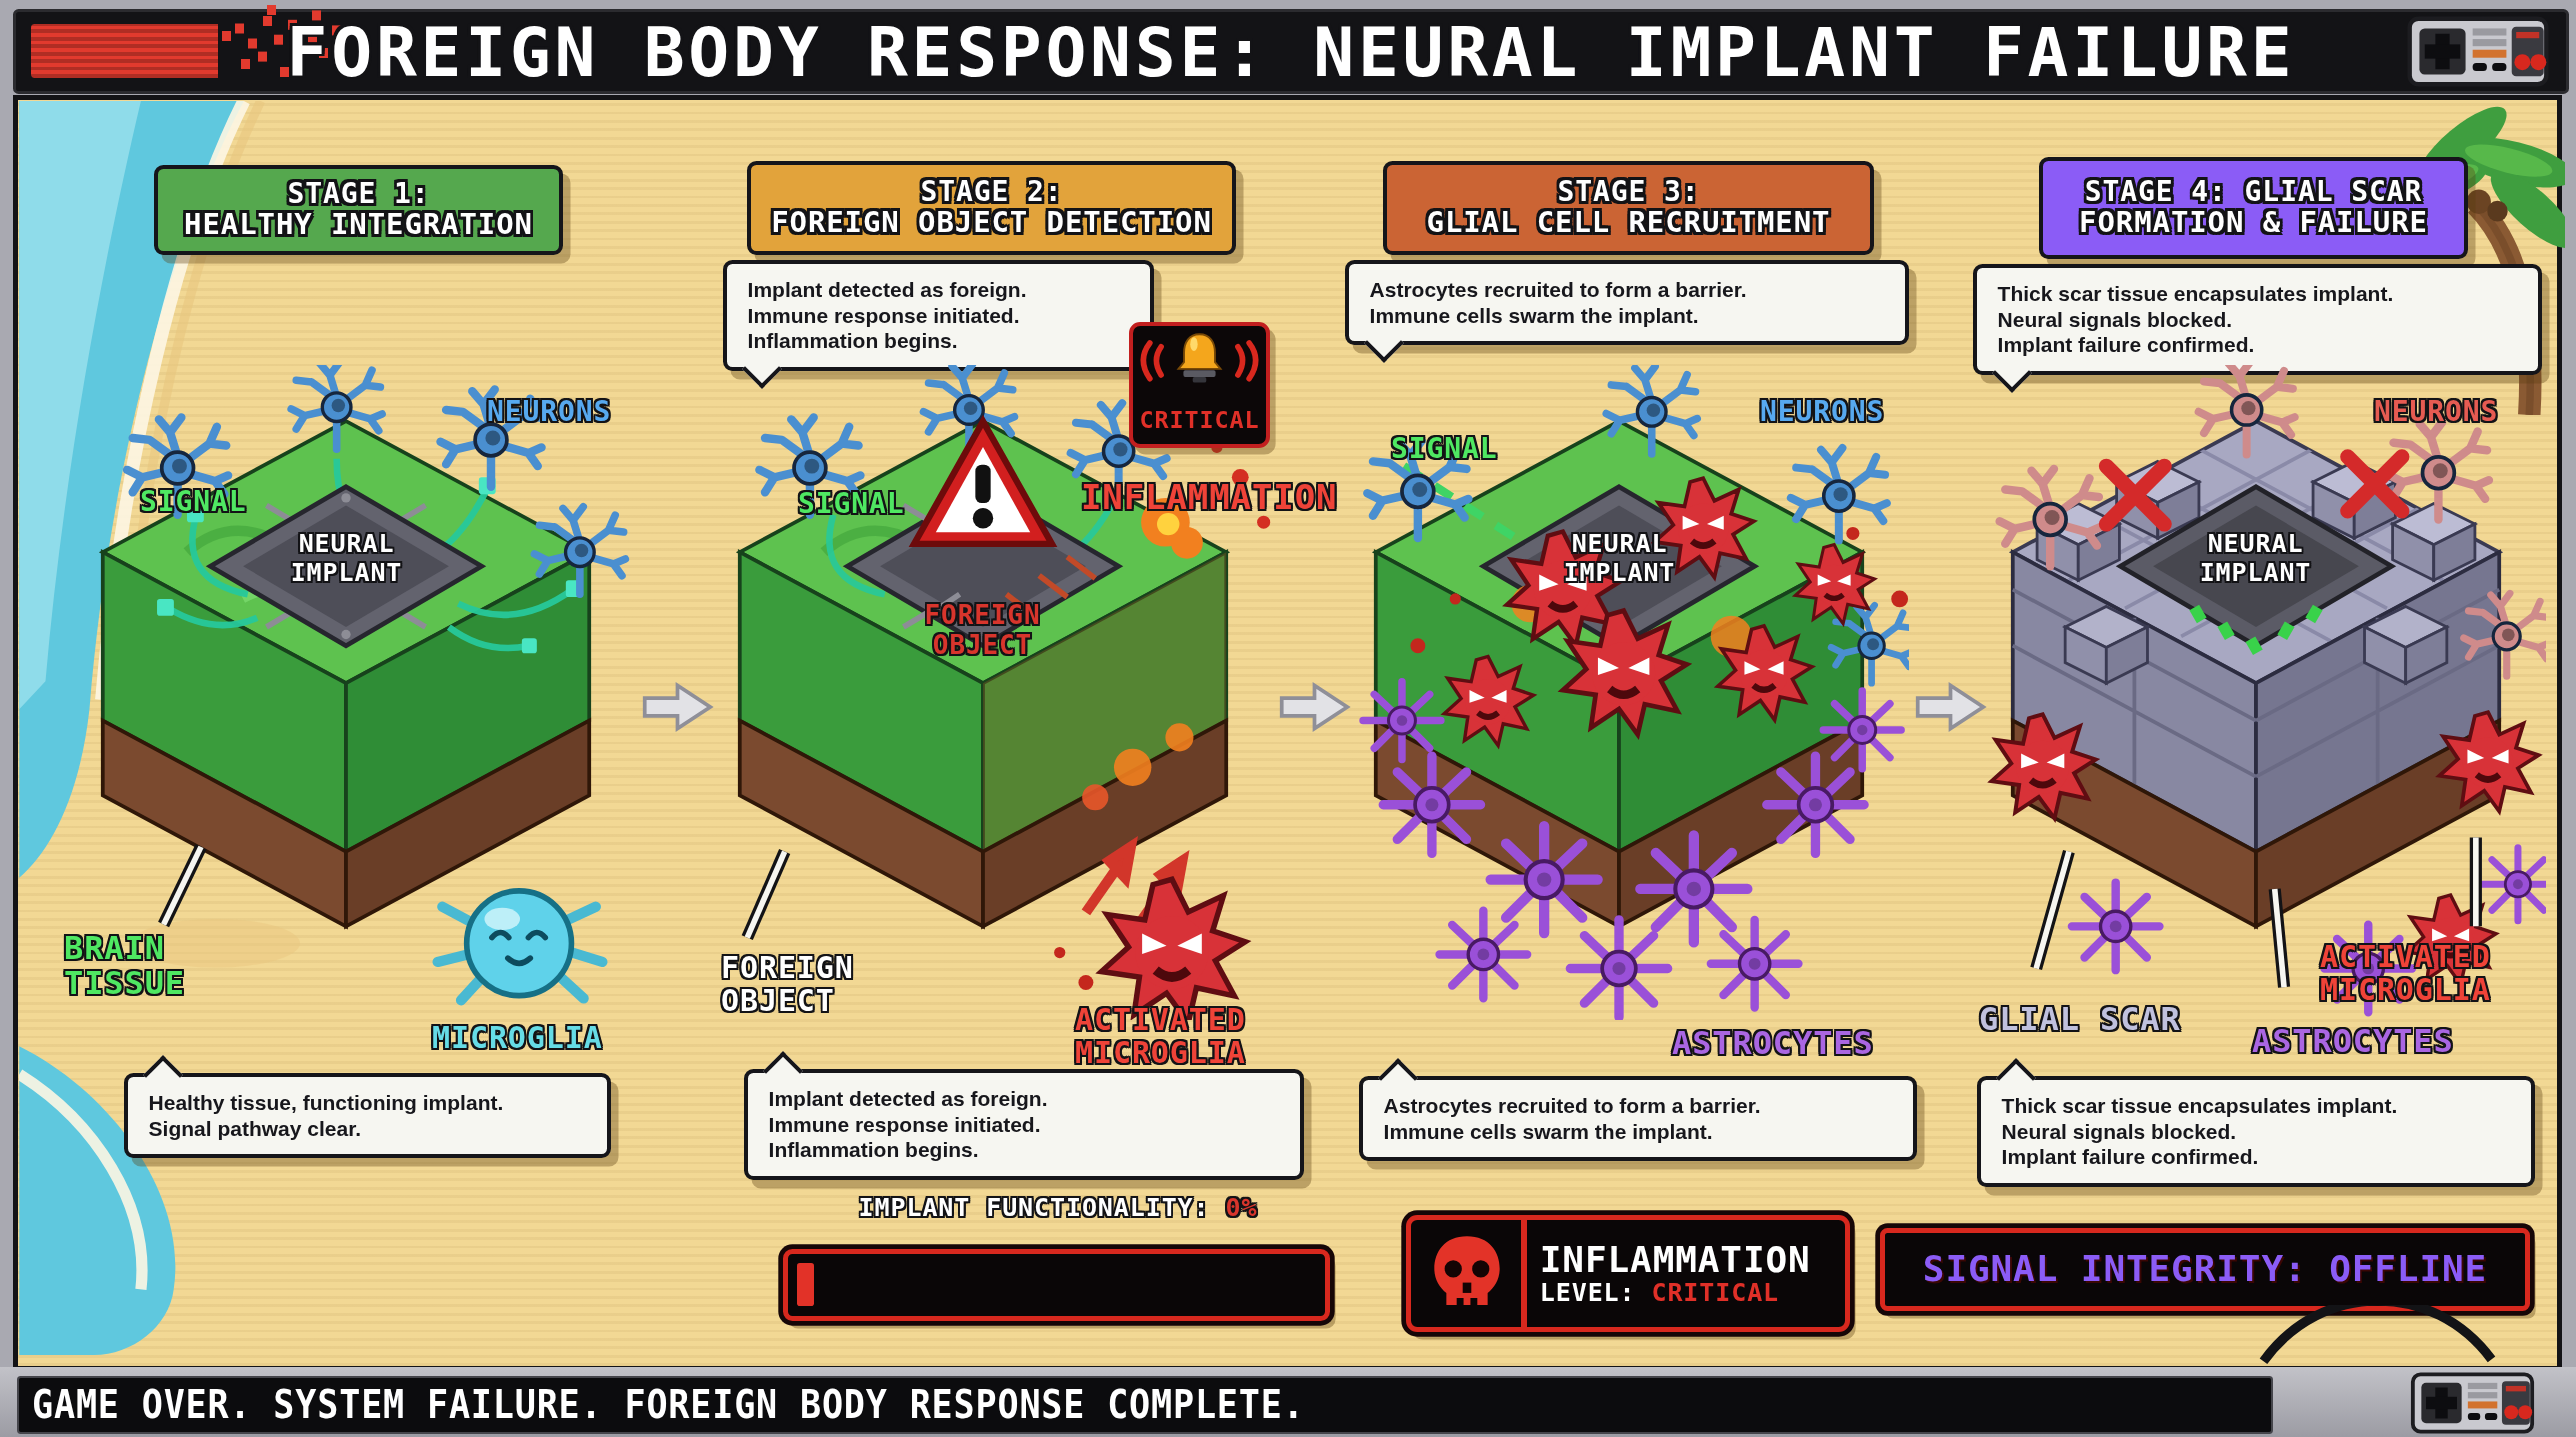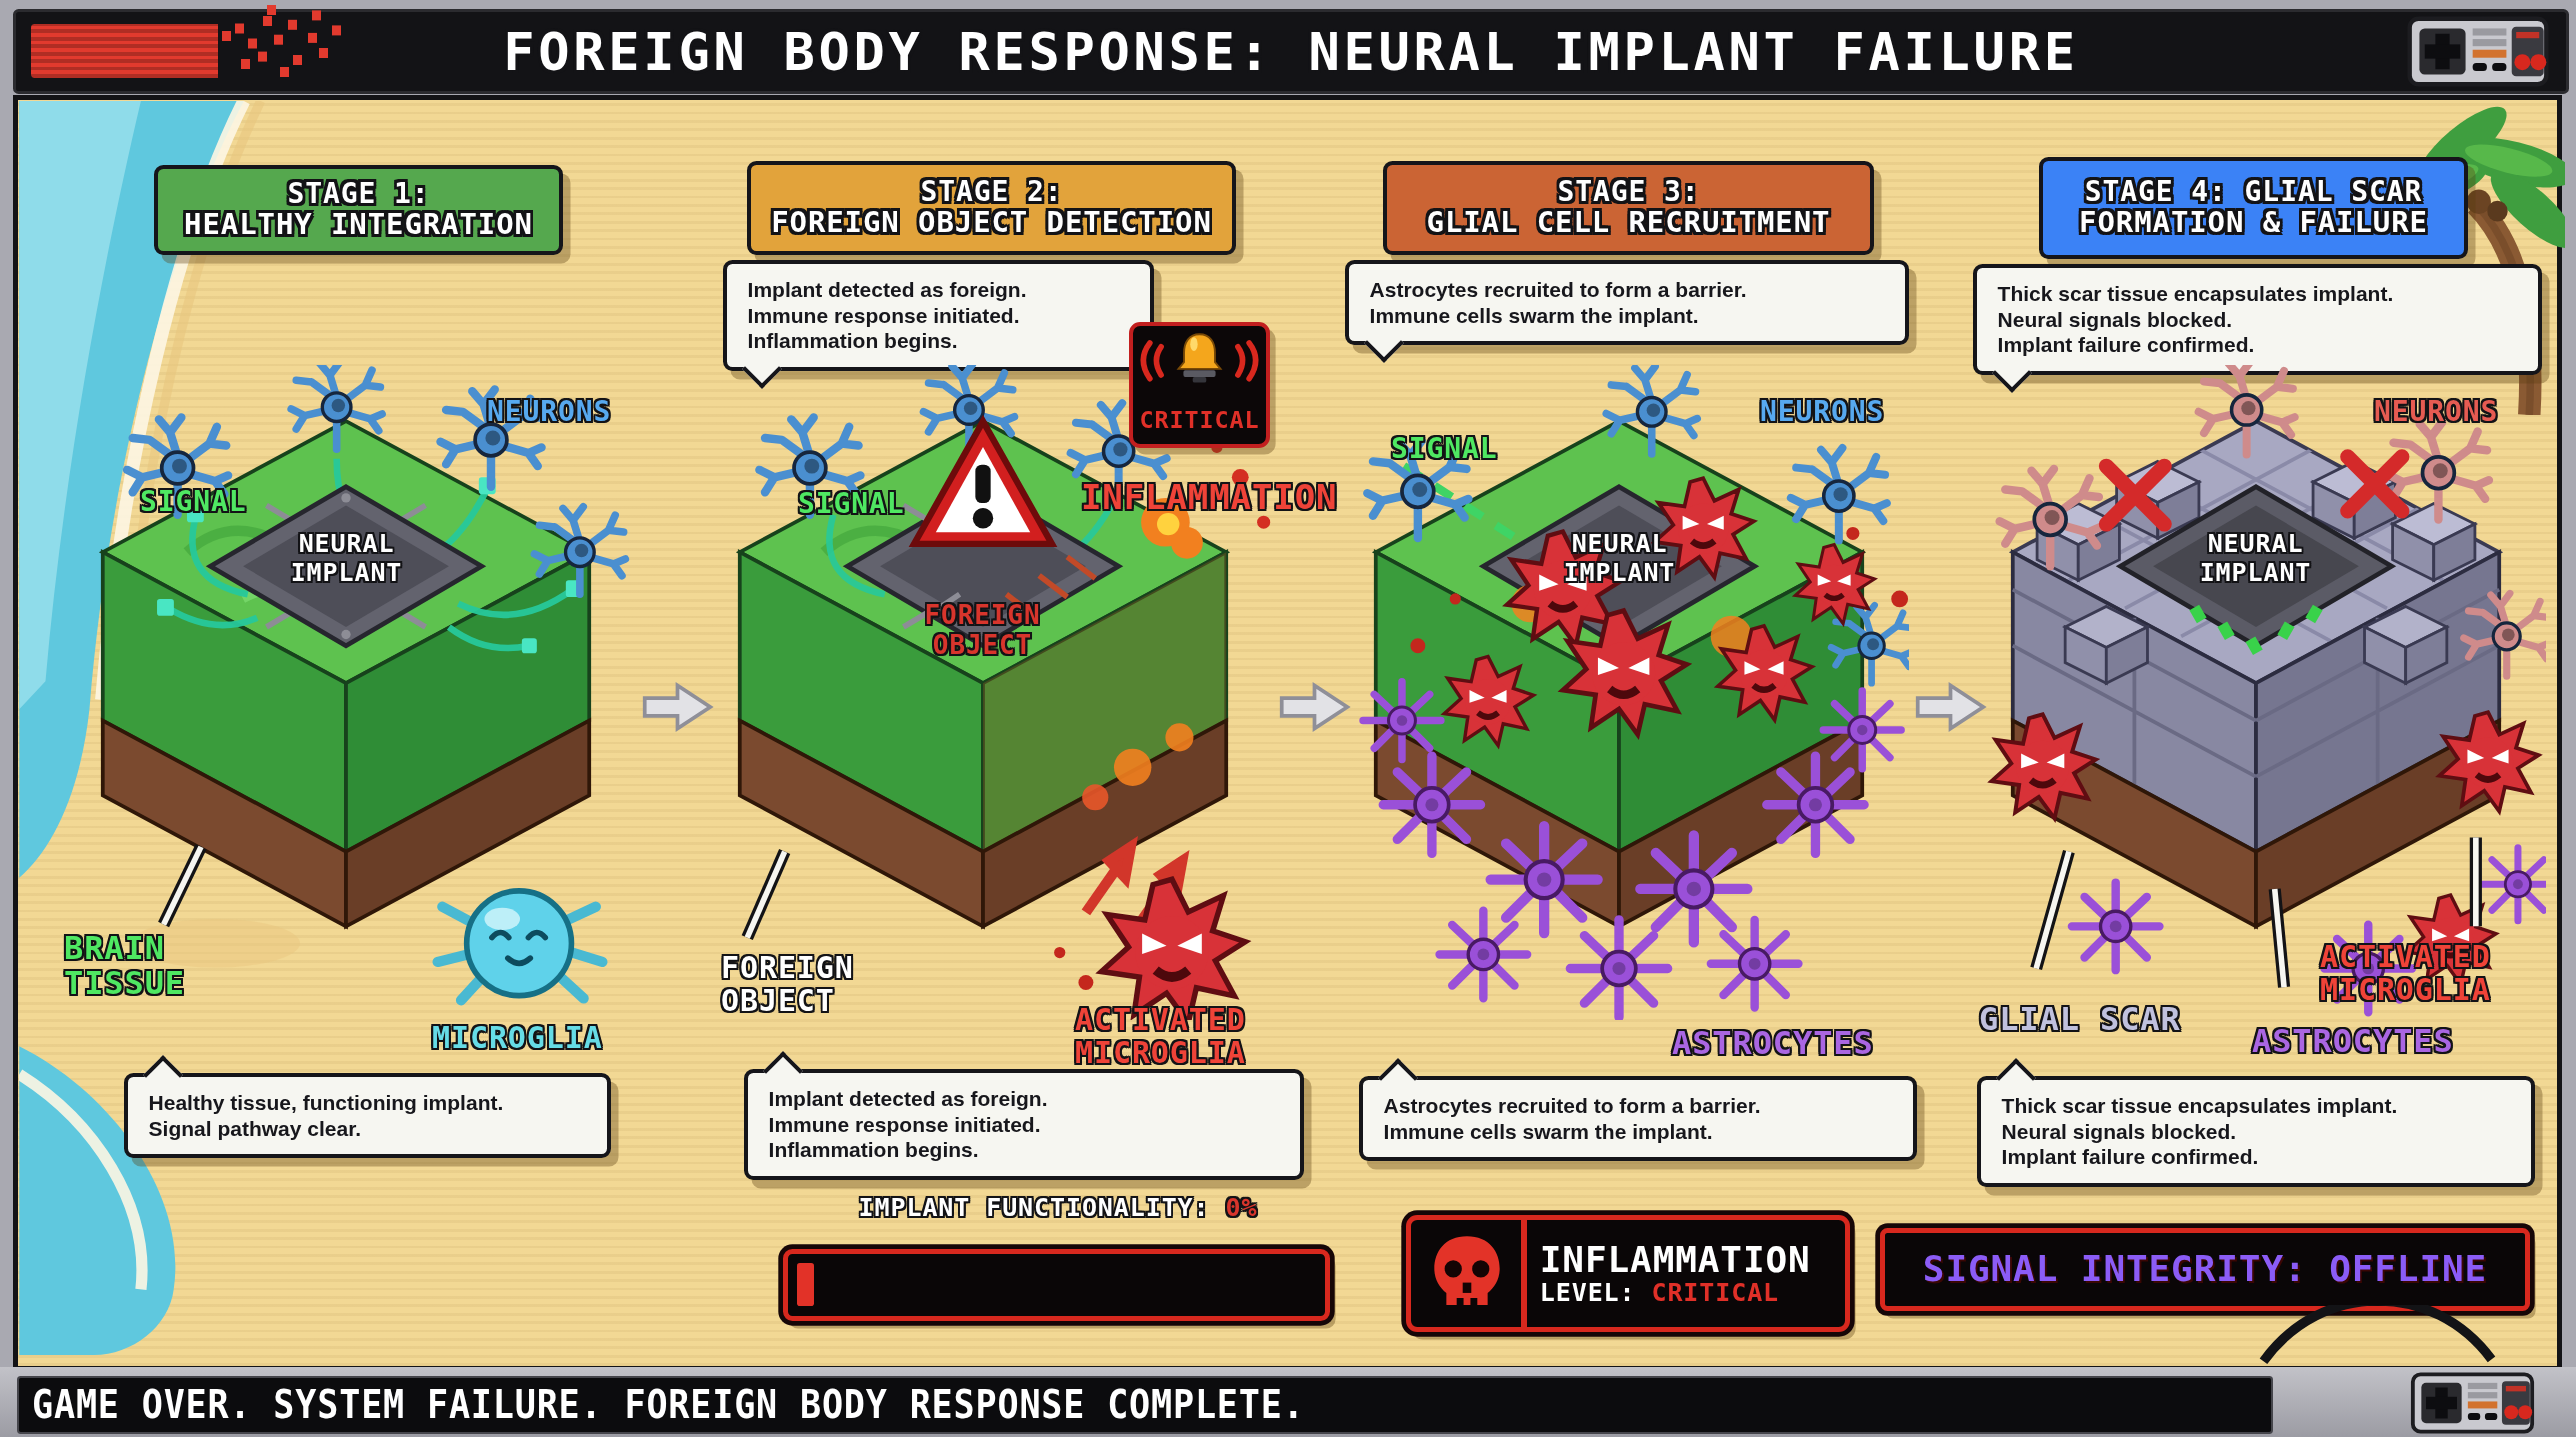--- a/index.html
+++ b/index.html
@@ -145,39 +145,39 @@
       <ellipse cx="158" cy="92" rx="52" ry="13" transform="rotate(-18 158 92)"></ellipse>
       <ellipse cx="240" cy="68" rx="48" ry="13" transform="rotate(14 240 68)"></ellipse>
     </g>
     <circle cx="208" cy="112" r="13" fill="#6b4423"></circle>
     <circle cx="228" cy="122" r="11" fill="#5a3a1e"></circle>
   </svg>
 
   <div class="abs" id="titlebar">
     <div class="abs glitch"></div>
     <div class="abs glitch-px"></div>
-    <div class="abs px o3 c-white" style="left:0;right:0;top:50%;transform:translateY(-50%);text-align:center;font-size:52px;letter-spacing:3.7px;">FOREIGN BODY RESPONSE: NEURAL IMPLANT FAILURE</div>
+    <div class="abs px o3 c-white" style="left:0;right:0;top:50%;transform:translateY(-50%);text-align:center;font-size:68px;letter-spacing:3.7px;">FOREIGN BODY RESPONSE: NEURAL IMPLANT FAILURE</div>
     <svg class="abs" style="right:15px;top:3.7px" width="146" height="71" viewBox="0 0 156 76">
       <use href="#nes"></use>
     </svg>
   </div>
 
   <div class="badge" style="left:154px;top:165px;width:401px;height:82px;background:#55a84e;">
     <div class="px o3 l1 nowrap">STAGE 1:</div>
     <div class="px o3 l2 nowrap">HEALTHY INTEGRATION</div>
   </div>
   <div class="badge" style="left:747px;top:161px;width:481px;height:86px;background:#e2a33b;">
     <div class="px o3 l1 nowrap">STAGE 2:</div>
     <div class="px o3 l2 nowrap">FOREIGN OBJECT DETECTION</div>
   </div>
   <div class="badge" style="left:1383px;top:161px;width:483px;height:86px;background:#cb6434;">
     <div class="px o3 l1 nowrap">STAGE 3:</div>
     <div class="px o3 l2 nowrap">GLIAL CELL RECRUITMENT</div>
   </div>
-  <div class="badge" style="left:2039px;top:157px;width:421px;height:94px;background:#3b82f6;">
+  <div class="badge" style="left:2039px;top:157px;width:421px;height:94px;background:#8b5cf6;">
     <div class="px o3 l1 nowrap">STAGE 4: GLIAL SCAR</div>
     <div class="px o3 l2 nowrap">FORMATION &amp; FAILURE</div>
   </div>
 
   <div class="bubble tail-b" style="left:723px;top:260px;width:382px;--t:58%;">
     <div>Implant detected as foreign.</div>
     <div>Immune response initiated.</div>
     <div>Inflammation begins.</div>
   </div>
   <div class="bubble tail-b" style="left:1345px;top:260px;width:515px;">

